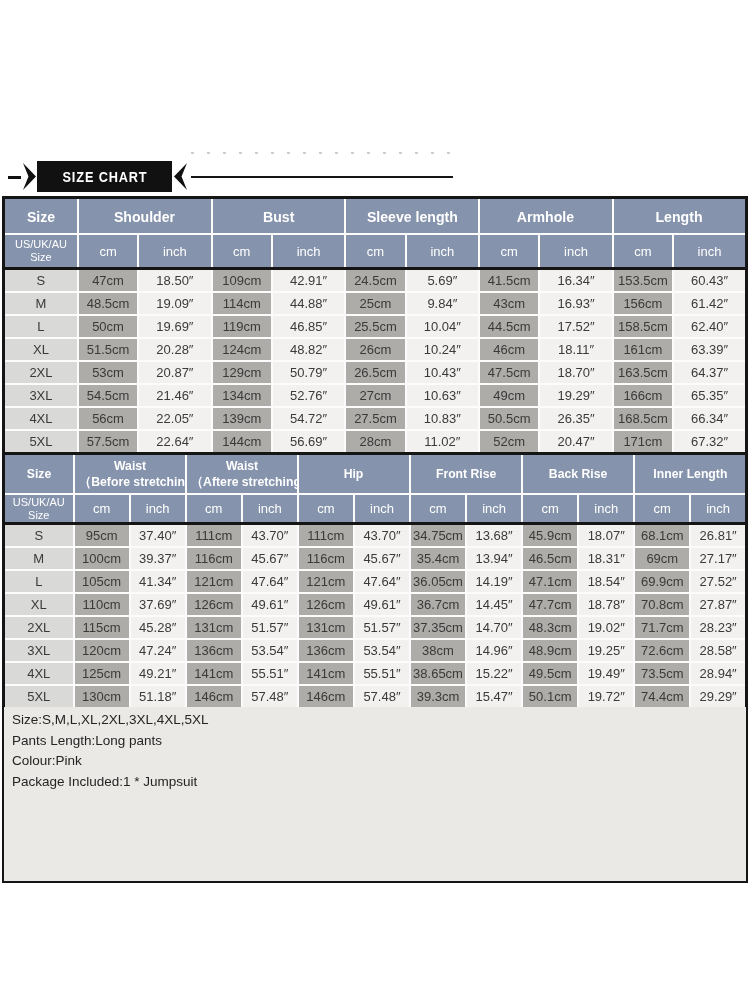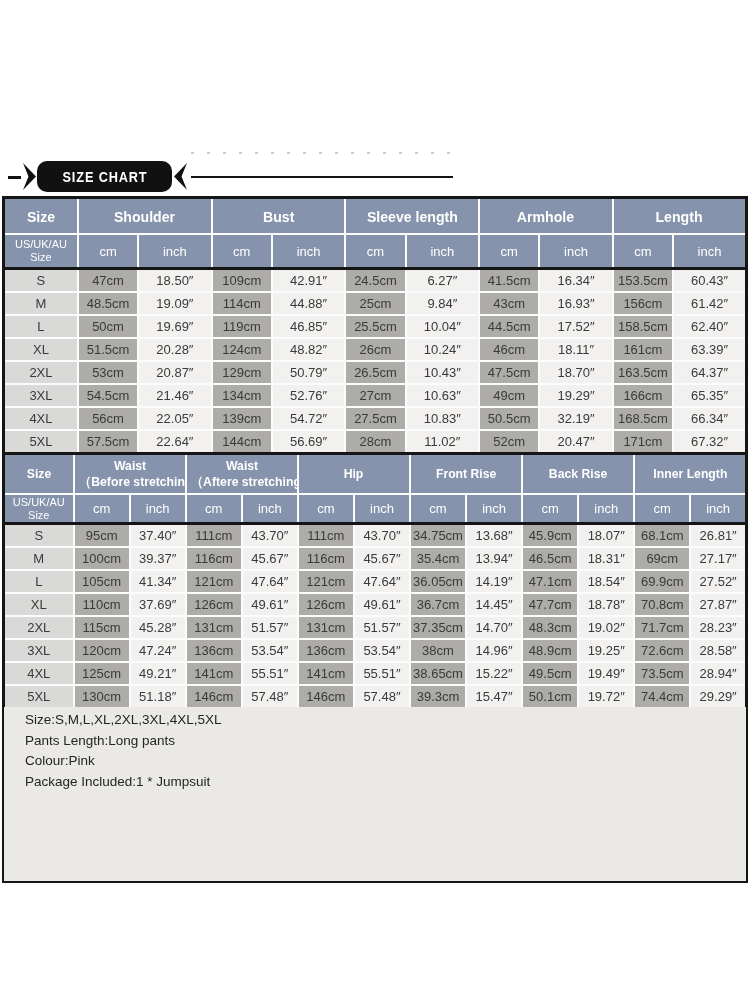--- a/index.html
+++ b/index.html
@@ -13,21 +13,21 @@
   .page{position:absolute;inset:0;background:#ffffff;}
 
   
   .banner{position:absolute;left:0;top:150px;width:750px;height:46px;}
   .banner-dash{position:absolute;left:8px;top:26px;width:13px;height:3px;background:#111;}
   .fold{position:absolute;top:13px;width:13px;height:27px;background:#111;}
   .fold-left{left:23px;clip-path:polygon(0 0,100% 50%,0 100%,42% 50%);}
   .fold-right{left:174px;clip-path:polygon(100% 0,0 50%,100% 100%,58% 50%);}
   .banner-box{
     position:absolute;left:37px;top:11px;width:135px;height:31px;
-    background:#111;display:flex;align-items:center;justify-content:center;border-radius:10px;
+    background:#111;display:flex;align-items:center;justify-content:center;
   }
   .banner-title{
     color:#fff;font-size:15px;font-weight:bold;letter-spacing:1px;
     transform:scaleX(.85);display:inline-block;white-space:nowrap;
   }
   .banner-solid-line{position:absolute;left:191px;top:26px;width:262px;height:2px;background:#141414;}
   .banner-dotted-line{
     position:absolute;left:191px;top:2px;width:262px;height:2px;
     background:repeating-linear-gradient(90deg,#cdcdcd 0 3px,transparent 3px 16px);
   }
@@ -54,21 +54,21 @@
   td.c-size{background:#d9d9d8;}
   td.c-cm{background:#adacA8;background:#adaca8;}
   td.c-inch{background:#f2f1ef;}
 
   
   .footer-box{
     margin-top:-3px;
     border:2px solid #151515;border-top:none;
     background:#eae9e6;
     height:176px;
-    padding:3px 6px 0 21px;
+    padding:3px 6px 0 8px;
     box-sizing:border-box;
   }
   .footer-line{
     font-size:13.5px;line-height:20.5px;color:#242424;
     white-space:nowrap;overflow:hidden;
   }
 </style>
 </head>
 <body>
 
@@ -138,21 +138,21 @@
             </tr>
           </thead>
           <tbody>
             <tr>
               <td class="c-size">S</td>
               <td class="c-cm">47cm</td>
               <td class="c-inch">18.50″</td>
               <td class="c-cm">109cm</td>
               <td class="c-inch">42.91″</td>
               <td class="c-cm">24.5cm</td>
-              <td class="c-inch">6.27″</td>
+              <td class="c-inch">5.69″</td>
               <td class="c-cm">41.5cm</td>
               <td class="c-inch">16.34″</td>
               <td class="c-cm">153.5cm</td>
               <td class="c-inch">60.43″</td>
             </tr>
             <tr>
               <td class="c-size">M</td>
               <td class="c-cm">48.5cm</td>
               <td class="c-inch">19.09″</td>
               <td class="c-cm">114cm</td>
@@ -218,21 +218,21 @@
             </tr>
             <tr>
               <td class="c-size">4XL</td>
               <td class="c-cm">56cm</td>
               <td class="c-inch">22.05″</td>
               <td class="c-cm">139cm</td>
               <td class="c-inch">54.72″</td>
               <td class="c-cm">27.5cm</td>
               <td class="c-inch">10.83″</td>
               <td class="c-cm">50.5cm</td>
-              <td class="c-inch">32.19″</td>
+              <td class="c-inch">26.35″</td>
               <td class="c-cm">168.5cm</td>
               <td class="c-inch">66.34″</td>
             </tr>
             <tr>
               <td class="c-size">5XL</td>
               <td class="c-cm">57.5cm</td>
               <td class="c-inch">22.64″</td>
               <td class="c-cm">144cm</td>
               <td class="c-inch">56.69″</td>
               <td class="c-cm">28cm</td>

